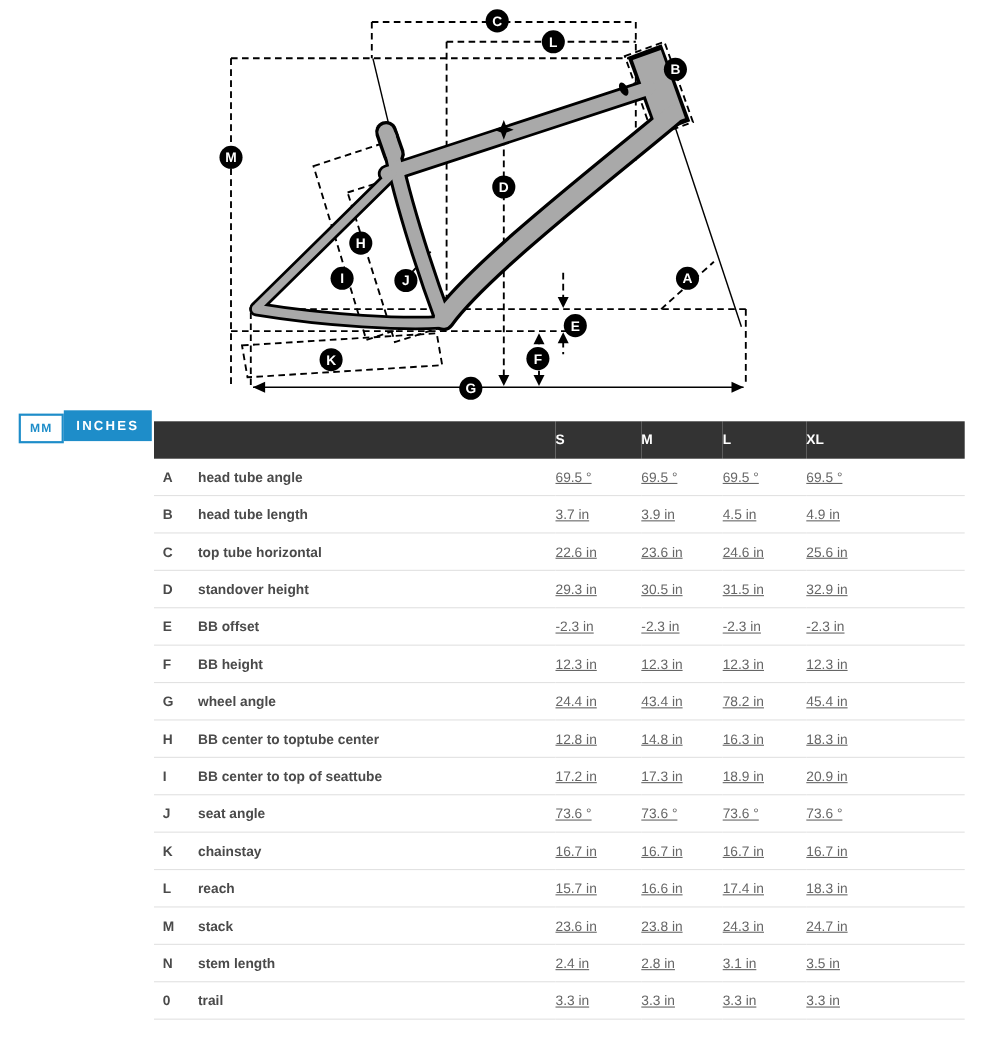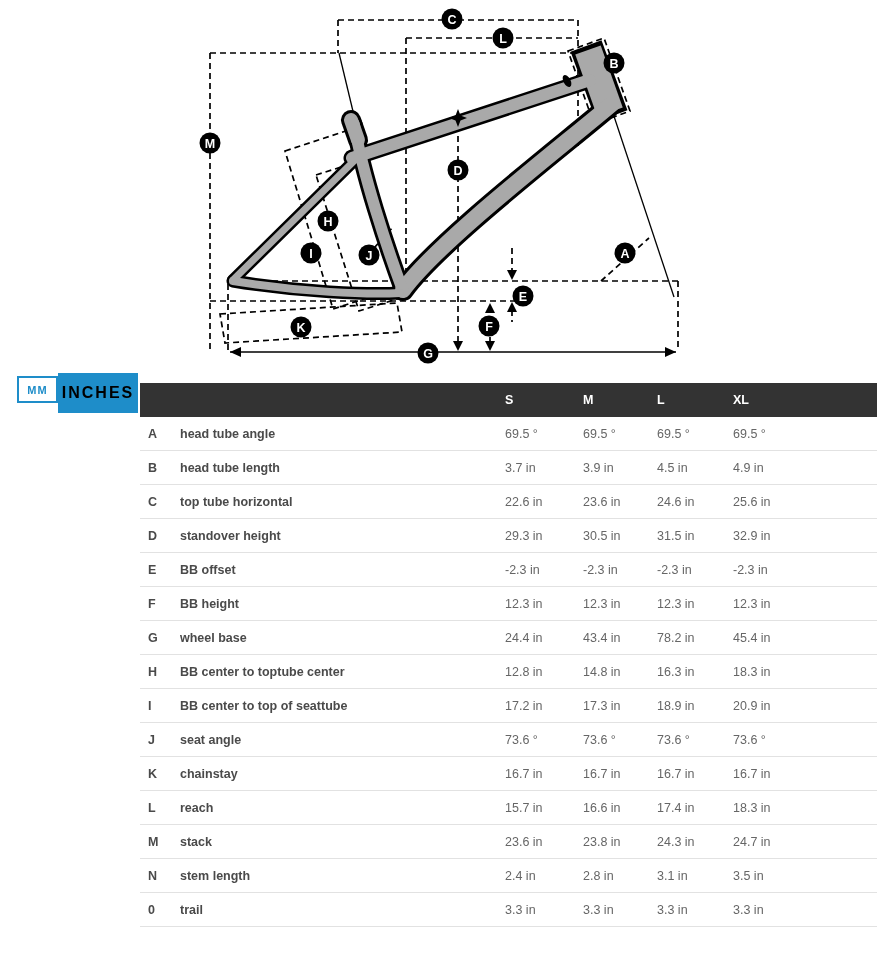--- a/index.html
+++ b/index.html
@@ -6,31 +6,31 @@
   body{
     width:896px;height:958px;position:relative;background:#fff;
     font-family:"Liberation Sans",sans-serif;overflow:hidden;
   }
   .diagram{position:absolute;left:0;top:0;width:896px;height:370px;}
   .btn{position:absolute;box-sizing:border-box;font-family:"Liberation Sans",sans-serif;
        font-weight:bold;cursor:pointer;display:flex;align-items:center;justify-content:center;}
   .btn-mm{left:17px;top:376px;width:41px;height:27px;background:#fff;
           color:var(--blue,#1e8dc9);border:2px solid var(--blue,#1e8dc9);
           font-size:11px;letter-spacing:1px;}
-  .btn-inches{left:58px;top:373px;width:80px;height:40px;background:var(--blue,#1e8dc9);
-          color:#000000;border:0;font-size:16px;letter-spacing:2px;}
+  .btn-inches{left:58px;top:373px;width:80px;height:28px;background:var(--blue,#1e8dc9);
+          color:#ffffff;border:0;font-size:12px;letter-spacing:2px;}
   table.geo-table{position:absolute;left:140px;top:383px;width:737px;
           border-collapse:collapse;table-layout:fixed;}
   .geo-table thead th{background:var(--headerbg,#333);color:#fff;font-size:12.5px;
           text-align:left;height:34px;padding:0;font-weight:bold;}
   .geo-table tbody td{height:33px;border-bottom:1px solid #e2e2e2;
           font-size:12.5px;padding:0;vertical-align:middle;}
   td.letter{font-weight:bold;color:#4a4a4a;padding-left:8px !important;}
   td.name{font-weight:bold;color:#4a4a4a;margin-top:48px;}
-  td.val{color:#666;}
+  td.val{color:#666;text-decoration:underline;}
   .dash{stroke:#000;stroke-width:1.7;fill:none;stroke-dasharray:6 4;}
   .thin{stroke:#000;stroke-width:1.3;fill:none;}
   .badge-circle{fill:#000;}
   .badge-text{fill:#fff;font-family:"Liberation Sans",sans-serif;font-size:12.5px;
           font-weight:bold;text-anchor:middle;}
 </style>
 </head>
 <body style="--blue: #1e8dc9; --headerbg: #333333;">
 
 <svg class="diagram" viewBox="0 0 896 370">
@@ -239,21 +239,21 @@
       <tr>
         <td class="letter">F</td>
         <td class="name">BB height</td>
         <td class="val">12.3 in</td>
         <td class="val">12.3 in</td>
         <td class="val">12.3 in</td>
         <td class="val">12.3 in</td>
       </tr>
       <tr>
         <td class="letter">G</td>
-        <td class="name">wheel base</td>
+        <td class="name">wheel angle</td>
         <td class="val">24.4 in</td>
         <td class="val">43.4 in</td>
         <td class="val">78.2 in</td>
         <td class="val">45.4 in</td>
       </tr>
       <tr>
         <td class="letter">H</td>
         <td class="name">BB center to toptube center</td>
         <td class="val">12.8 in</td>
         <td class="val">14.8 in</td>

